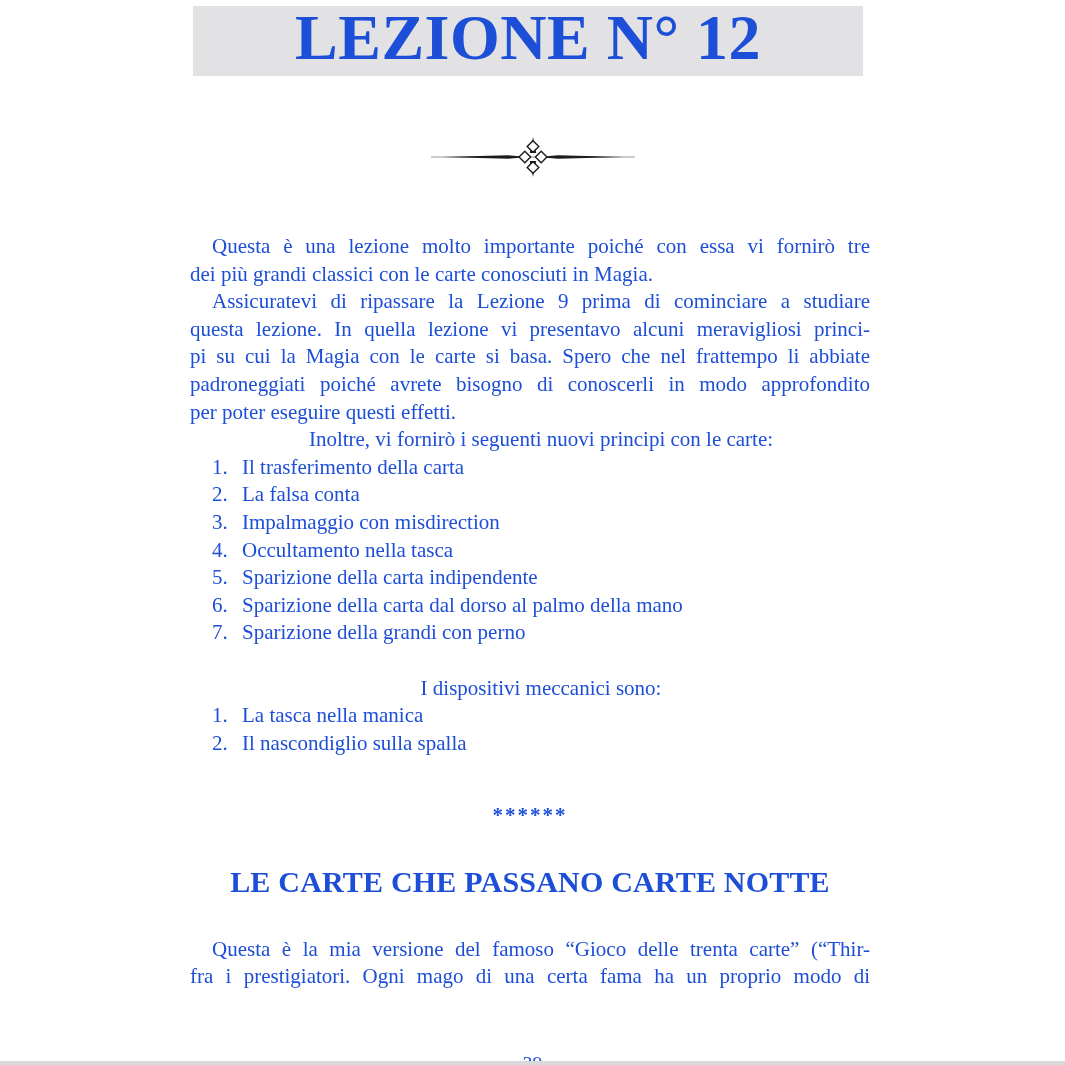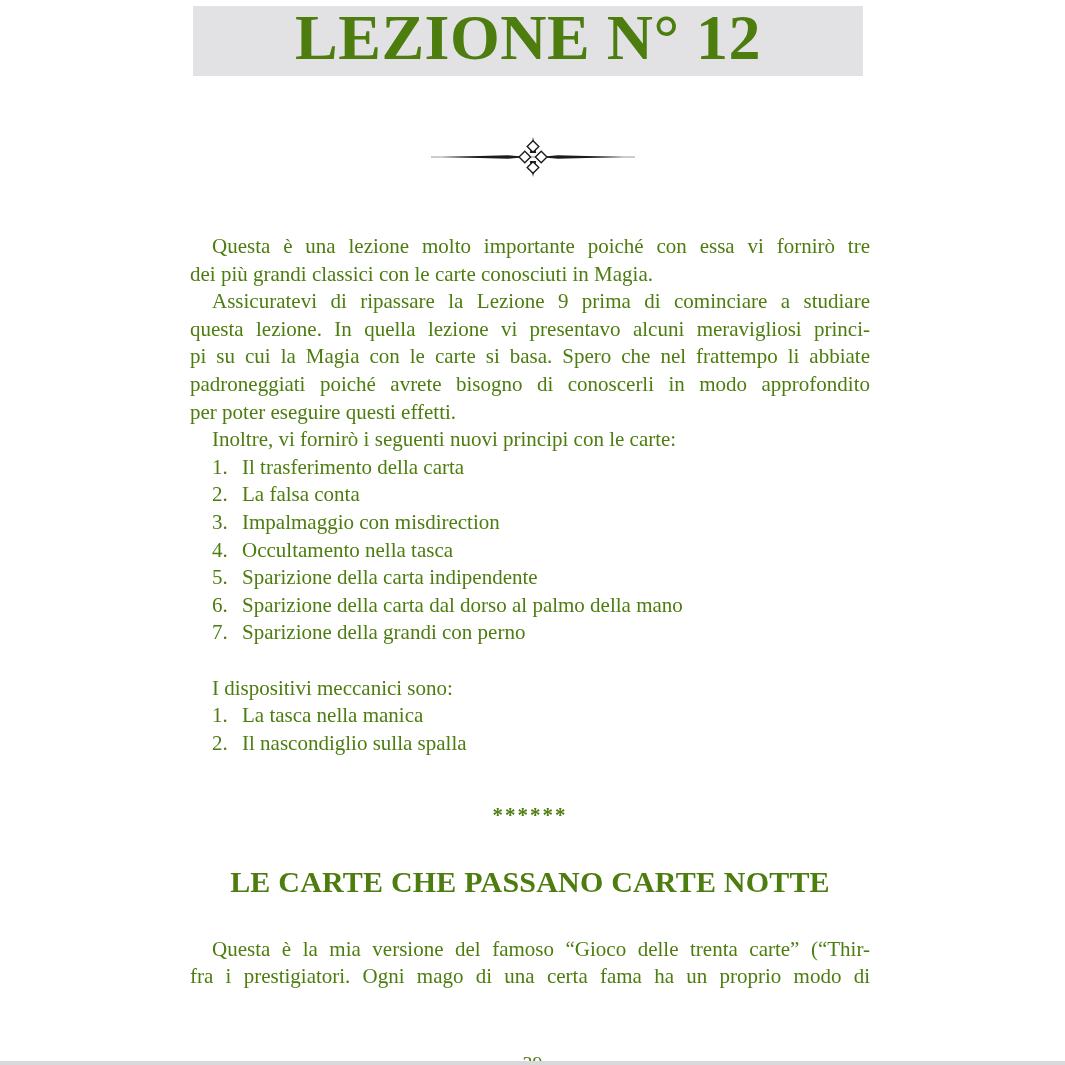--- a/index.html
+++ b/index.html
@@ -1,21 +1,21 @@
 <!DOCTYPE html>
 <html><head>
 <meta charset="utf-8">
 <style>
   html,body{margin:0;padding:0;background:#ffffff;}
   .page{
     position:relative;
     width:1065px;height:1065px;
     background:#ffffff;
     font-family:"Liberation Serif","DejaVu Serif",serif;
-    color:#4d7c0f;
+    color:#1d4ed8;
     overflow:hidden;
   }
   
   .banner{
     position:absolute;left:193px;top:6px;width:670px;height:70px;
     background:#e2e2e4;
     display:flex;align-items:center;justify-content:center;
   }
   .banner h1{
     margin:0;font-size:64px;font-weight:bold;line-height:1;
@@ -25,21 +25,21 @@
   .ornament{
     position:absolute;top:135px;left:0;width:100%;
     display:flex;justify-content:center;
   }
   
   .body-block{
     position:absolute;left:190px;top:233px;width:680px;
     font-size:21px;line-height:27.6px;
   }
   .ln{display:block;}
-  .ind{text-indent:22px;}
+  .ind{text-indent:22px;text-align:center;}
   .j{text-align:justify;text-align-last:justify;}
   .li{display:block;padding-left:22px;}
   .li .num{display:inline-block;width:30px;}
   .gap-top{margin-top:27.6px;}
   .stars{margin-top:45px;text-align:center;font-weight:bold;letter-spacing:2px;}
   .section-title{
     margin-top:34px;font-size:30px;line-height:36px;font-weight:bold;
     text-align:center;letter-spacing:0.2px;white-space:nowrap;
   }
   .p-last{margin-top:36px;}

